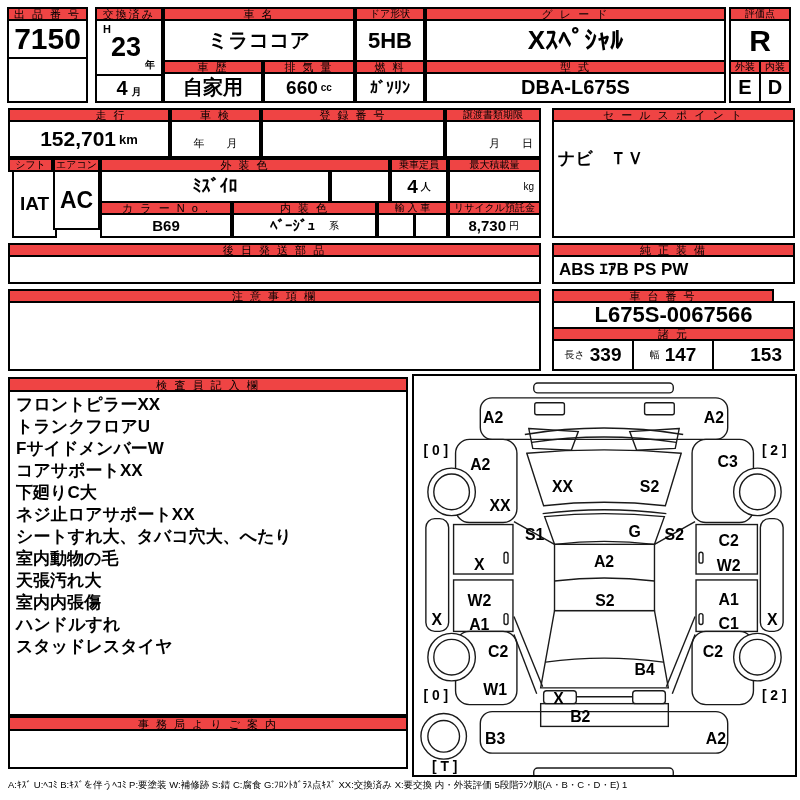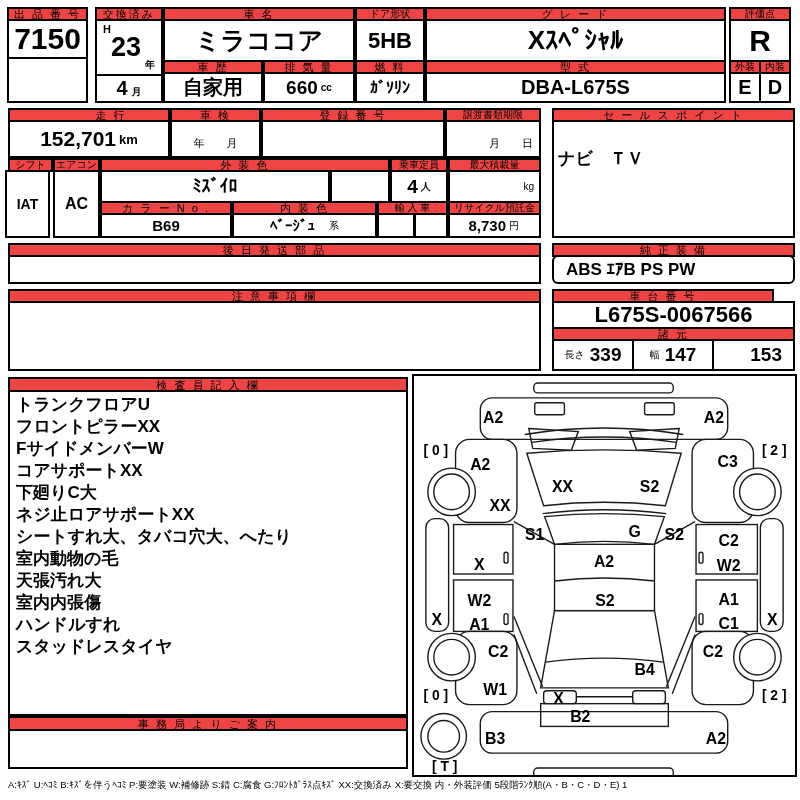--- a/index.html
+++ b/index.html
@@ -36,21 +36,21 @@
     <span class="small-era">H</span>
       <span style="font-size:27px;">23</span>
       <span class="yr-suffix">年</span>
   </div>
   <div class="cell val" style="left:95px;top:74px;width:68px;height:29px;">
     <span style="font-size:20px;">4</span>
       <span class="yr-suffix">月</span>
   </div>
 
   <div class="cell hdr" style="left:163px;top:7px;width:192px;height:14px;">車  名</div>
-  <div class="cell val" style="left:163px;top:19px;width:192px;height:43px;font-size:25px;">ミラココア</div>
+  <div class="cell val" style="left:163px;top:19px;width:192px;height:43px;font-size:20px;">ミラココア</div>
   <div class="cell hdr" style="left:163px;top:60px;width:100px;height:14px;">車 歴</div>
   <div class="cell val" style="left:163px;top:72px;width:100px;height:31px;font-size:20px;">自家用</div>
   <div class="cell hdr" style="left:263px;top:60px;width:92px;height:14px;">排 気 量</div>
   <div class="cell val" style="left:263px;top:72px;width:92px;height:31px;">
     <span style="font-size:19px;">660</span>
       <span class="unit">cc</span>
   </div>
 
   <div class="cell hdr tight" style="left:355px;top:7px;width:70px;height:14px;">ドア形状</div>
   <div class="cell val" style="left:355px;top:19px;width:70px;height:43px;font-size:22px;">5HB</div>
@@ -80,23 +80,23 @@
   <div class="cell val" style="left:261px;top:120px;width:184px;height:38px;"></div>
   <div class="cell hdr tight" style="left:445px;top:108px;width:96px;height:14px;">譲渡書類期限</div>
   <div class="cell val right" style="left:445px;top:120px;width:96px;height:38px;font-size:11px;font-weight:normal;align-items:flex-end;padding:0 6px 5px 0;">月　　日</div>
 
   <div class="cell hdr" style="left:552px;top:108px;width:243px;height:14px;">セ ー ル ス ポ イ ン ト</div>
   <div class="cell" style="left:552px;top:120px;width:243px;height:118px;">
     <div style="padding:25px 4px 0 4px;font-size:17px;font-weight:bold;">ナビ　ＴＶ</div>
   </div>
 
   <div class="cell hdr tight" style="left:8px;top:158px;width:45px;height:14px;">シフト</div>
-  <div class="cell val" style="left:5px;top:170px;width:45px;height:68px;font-size:14px;">IAT</div>
+  <div class="cell val" style="left:12px;top:170px;width:45px;height:68px;font-size:19px;">IAT</div>
   <div class="cell hdr tight" style="left:53px;top:158px;width:47px;height:14px;">エアコン</div>
-  <div class="cell val" style="left:53px;top:170px;width:47px;height:68px;font-size:16px;">AC</div>
+  <div class="cell val" style="left:53px;top:170px;width:47px;height:60px;font-size:23px;">AC</div>
 
   <div class="cell hdr" style="left:100px;top:158px;width:290px;height:14px;">外 装 色</div>
   <div class="cell val" style="left:100px;top:170px;width:230px;height:33px;font-size:18px;">ﾐｽﾞｲﾛ</div>
   <div class="cell" style="left:330px;top:170px;width:60px;height:33px;"></div>
   <div class="cell hdr tight" style="left:390px;top:158px;width:58px;height:14px;">乗車定員</div>
   <div class="cell val" style="left:390px;top:170px;width:58px;height:33px;">
     <span style="font-size:19px;">4</span>
       <span class="unit">人</span>
   </div>
   <div class="cell hdr tight" style="left:448px;top:158px;width:93px;height:14px;">最大積載量</div>
@@ -117,21 +117,21 @@
   <div class="cell" style="left:414px;top:213px;width:34px;height:25px;"></div>
   <div class="cell hdr tight" style="left:448px;top:201px;width:93px;height:14px;">リサイクル預託金</div>
   <div class="cell val right" style="left:448px;top:213px;width:93px;height:25px;padding-right:20px;">
     <span style="font-size:15px;">8,730</span>
       <span class="unit" style="font-weight:normal;">円</span>
   </div>
 
   <div class="cell hdr" style="left:8px;top:243px;width:533px;height:14px;">後 日 発 送 部 品</div>
   <div class="cell val left" style="left:8px;top:255px;width:533px;height:29px;padding-left:6px;"></div>
   <div class="cell hdr" style="left:552px;top:243px;width:243px;height:14px;">純 正 装 備</div>
-  <div class="cell val left" style="left:552px;top:255px;width:243px;height:29px;font-size:17px;padding-left:12px;border-radius:6px;">ABS ｴｱB PS PW</div>
+  <div class="cell val left" style="left:552px;top:255px;width:243px;height:29px;font-size:17px;padding-left:5px;">ABS ｴｱB PS PW</div>
 
   <div class="cell hdr" style="left:8px;top:289px;width:533px;height:14px;">注 意 事 項 欄</div>
   <div class="cell val left" style="left:8px;top:301px;width:533px;height:70px;padding-left:6px;"></div>
 
   <div class="cell hdr" style="left:552px;top:289px;width:222px;height:14px;">車 台 番 号</div>
   <div class="cell val" style="left:552px;top:301px;width:243px;height:28px;font-size:22px;">L675S-0067566</div>
   <div class="cell hdr" style="left:552px;top:327px;width:243px;height:14px;">諸 元</div>
   <div class="cell val" style="left:552px;top:339px;width:82px;height:32px;">
     <span style="font-size:10px;font-weight:normal;margin-right:5px;">長さ</span>
       <span style="font-size:19px;">339</span>
@@ -140,22 +140,22 @@
     <span style="font-size:10px;font-weight:normal;margin-right:5px;">幅</span>
       <span style="font-size:19px;">147</span>
   </div>
   <div class="cell val" style="left:712px;top:339px;width:83px;height:32px;">
     <span style="font-size:10px;font-weight:normal;margin-right:5px;margin-top:43px;">高さ</span>
       <span style="font-size:19px;">153</span>
   </div>
 
   <div class="cell hdr" style="left:8px;top:377px;width:400px;height:15px;">検 査 員 記 入 欄</div>
   <div id="inspector-notes">
+      <div>フロントピラーXX</div>
       <div>トランクフロアU</div>
-      <div>フロントピラーXX</div>
       <div>FサイドメンバーW</div>
       <div>コアサポートXX</div>
       <div>下廻りC大</div>
       <div>ネジ止ロアサポートXX</div>
       <div>シートすれ大、タバコ穴大、へたり</div>
       <div>室内動物の毛</div>
       <div>天張汚れ大</div>
       <div>室内内張傷</div>
       <div>ハンドルすれ</div>
       <div>スタッドレスタイヤ</div>

